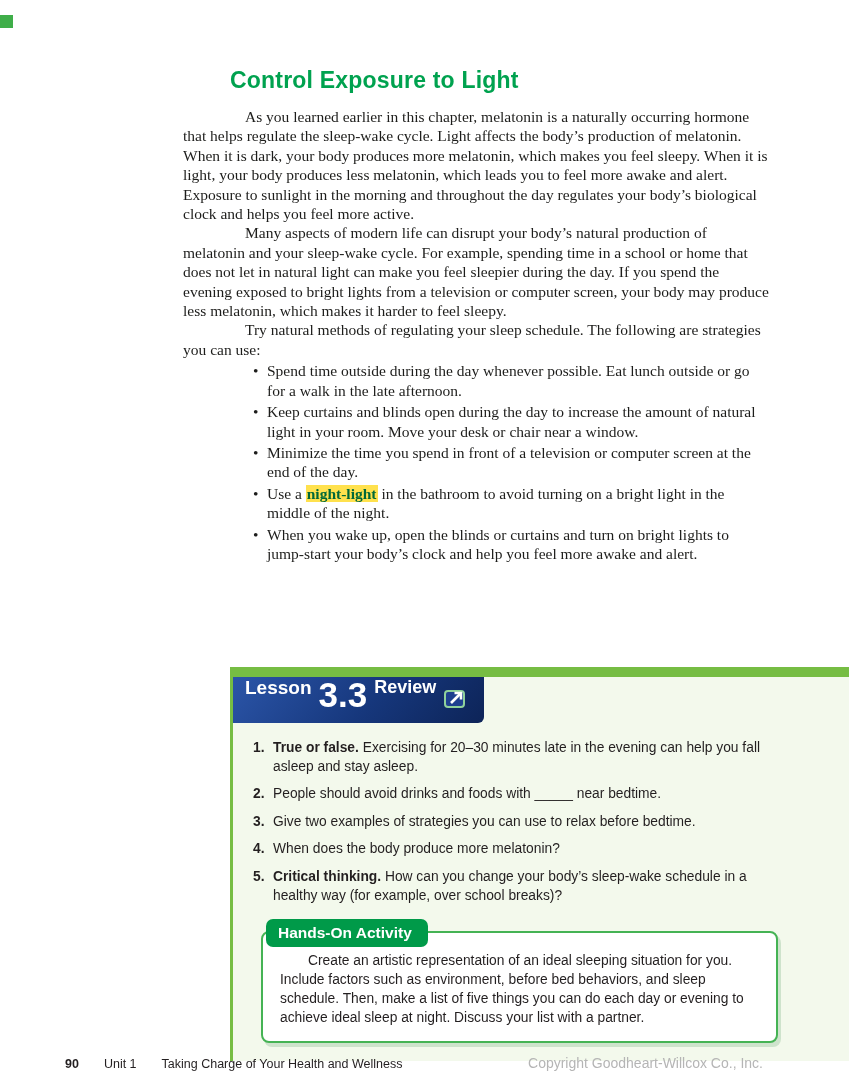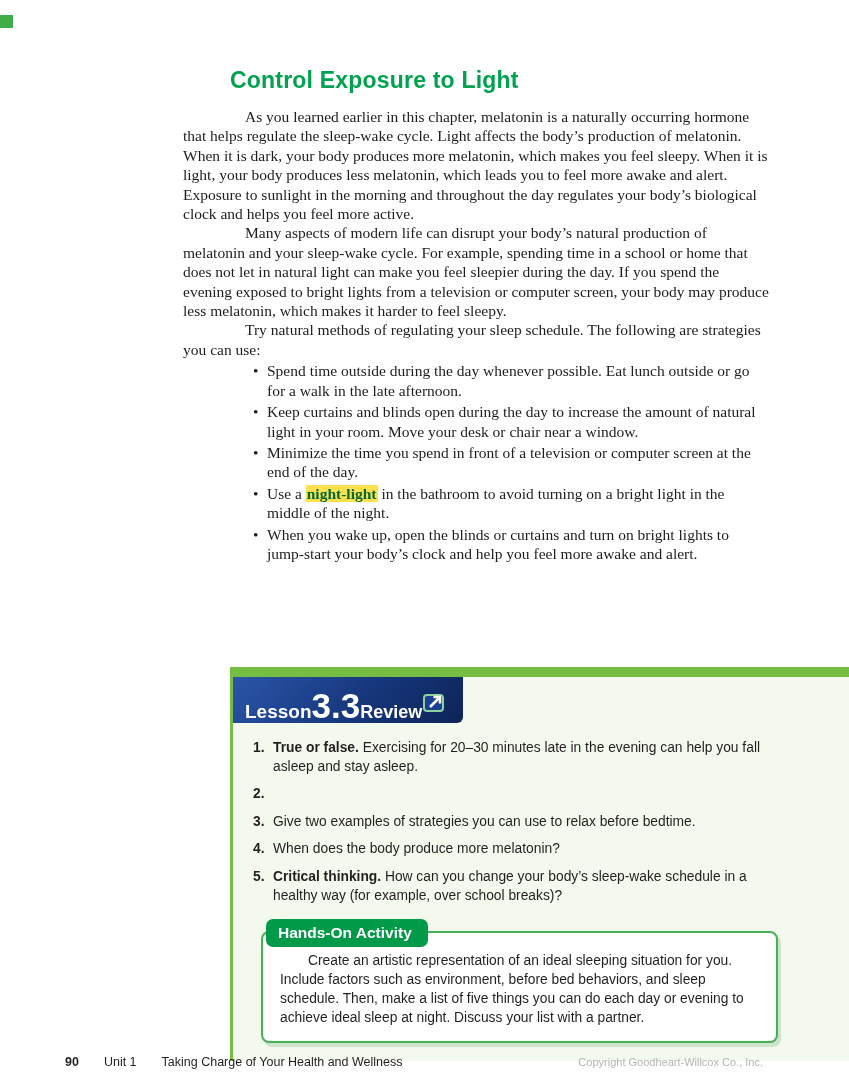--- a/index.html
+++ b/index.html
@@ -74,23 +74,24 @@
     position: relative;
     background: #f3f9ec;
     border-left: 3px solid #76bd43;
     padding: 62px 88px 18px 20px;
     min-height: 350px;
   }
   .review-badge {
     position: absolute;
     left: 0; top: 0;
     height: 46px;
-    padding: 0 14px 0 12px;
+    padding: 0 14px 8px 12px;
     display: flex;
-    align-items: flex-end;
+    align-items: flex-start;
+    gap: 7px;
     background: linear-gradient(130deg, #2b55a8 0%, #16377c 55%, #0d2458 100%);
     border-radius: 0 0 6px 0;
     color: #ffffff;
     font-family: "Liberation Sans", sans-serif;
   }
   .review-badge .lesson-label { font-size: 19px; font-weight: bold; }
   .review-badge .lesson-number { font-size: 35px; font-weight: bold; line-height: 1; }
   .review-badge .review-label { font-size: 18px; font-weight: bold; }
   .review-badge .arrow-icon {
     align-self: center;
@@ -147,21 +148,21 @@
     display: flex;
     justify-content: space-between;
     align-items: baseline;
     font-family: "Liberation Sans", sans-serif;
     font-size: 12.5px;
     color: #231f20;
   }
   .footer .left-group { display: flex; gap: 25px; align-items: baseline; }
   .footer .page-num { font-weight: bold; }
   .footer .copyright {
-    font-size: 11px;
+    font-size: 14px;
     color: #b5b5b5;
   }
 </style>
 </head>
 <body>
 
 <div class="page">
 
   <div class="corner-mark"></div>
 
@@ -198,20 +199,21 @@
         </span>
       </div>
 
       <ol class="questions">
         <li>
           <span class="q-num">1.</span>
           <span class="q-body"><span class="q-lead">True or false.</span><span> Exercising for 20–30 minutes late in the evening can help you fall asleep and stay asleep.</span></span>
         </li>
         <li>
           <span class="q-num">2.</span>
+          <span class="q-body"><span class="q-lead"></span><span>People should avoid drinks and foods with _____ near bedtime.</span></span>
         </li>
         <li>
           <span class="q-num">3.</span>
           <span class="q-body"><span class="q-lead"></span><span>Give two examples of strategies you can use to relax before bedtime.</span></span>
         </li>
         <li>
           <span class="q-num">4.</span>
           <span class="q-body"><span class="q-lead"></span><span>When does the body produce more melatonin?</span></span>
         </li>
         <li>

